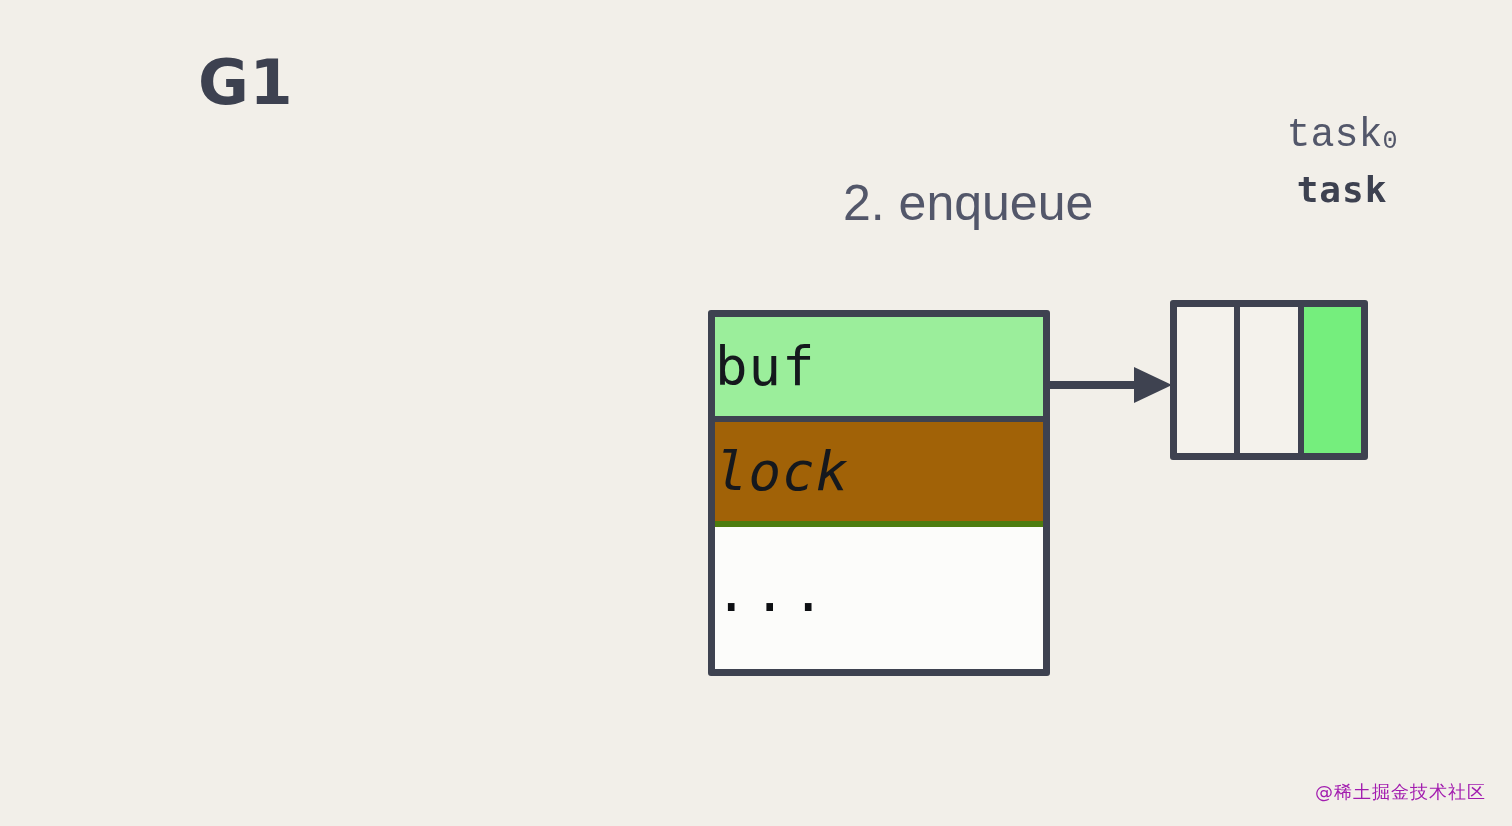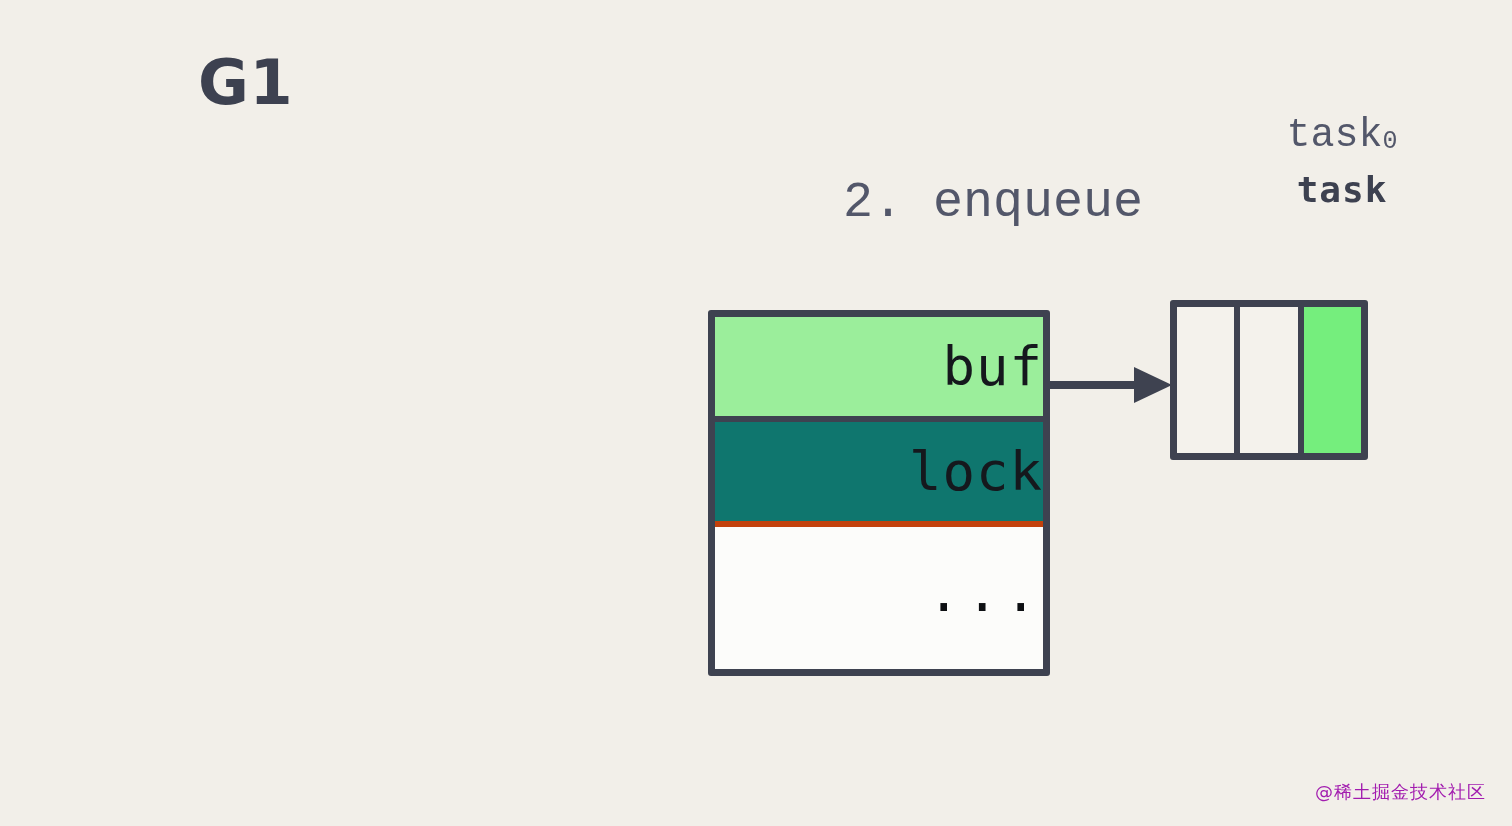--- a/index.html
+++ b/index.html
@@ -47,21 +47,21 @@
     font-size: 33px;
     vertical-align: -2px;
     letter-spacing: 0;
   }
 
   
   .step-caption {
     position: absolute;
     left: 843px;
     top: 178px;
-    font-family: Liberation Mono, monospace;
+    font-family: Liberation Sans, sans-serif;
     font-size: 50px;
     font-weight: 300;
     color: #53576a;
     line-height: 1;
     white-space: pre;
   }
 
   
   .copy-caption {
     position: absolute;
@@ -103,34 +103,35 @@
     border-radius: 3px;
     box-sizing: border-box;
     background: #3e4250;
     display: flex;
     flex-direction: column;
   }
   .chan-field {
     height: 105px;
     display: flex;
     align-items: center;
-    justify-content: flex-end;
+    justify-content: flex-start;
     font-family: "DejaVu Sans Mono", monospace;
     font-size: 54px;
     color: #15181d;
     box-sizing: border-box;
     letter-spacing: 1px;
   }
   .chan-field.buf {
     background: #9bee9b;
     border-bottom: 6px solid #3e4250;
   }
   .chan-field.lock {
-    background: #0f766e;
-    border-bottom: 6px solid #c2410c;
+    background: #a16207;
+    border-bottom: 6px solid #4d7c0f;
+    font-style: italic;
   }
   .chan-field.more {
     background: #fcfcfa;
     height: 142px;
     font-size: 54px;
     letter-spacing: 6px;
     color: #0d0f12;
   }
   .chan-field.more .dots {
     display: block;

